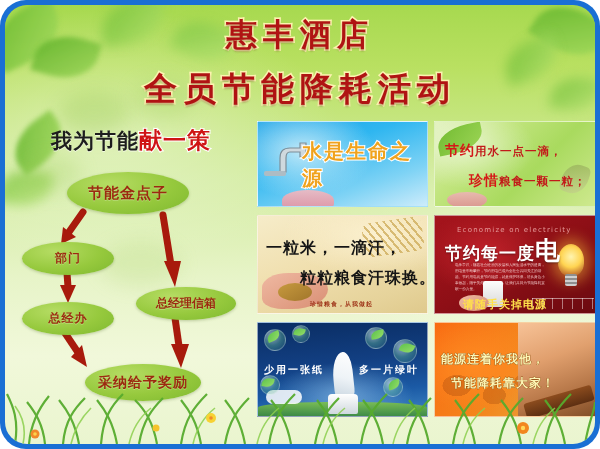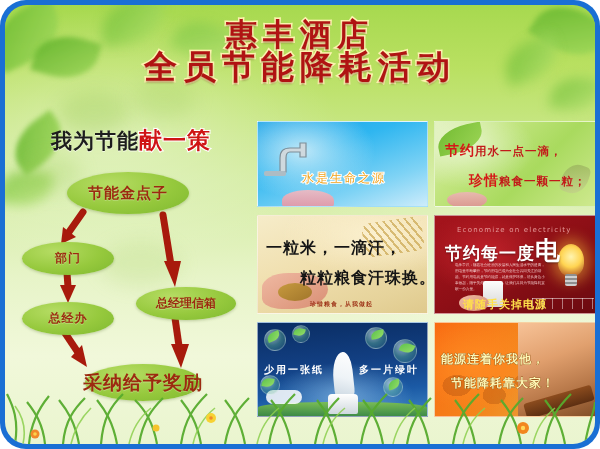--- a/index.html
+++ b/index.html
@@ -32,21 +32,21 @@
   
   #header{position:absolute;left:0;top:6px;width:100%;height:100px;z-index:6;text-align:center;}
   .ttl{
     font-family:"DejaVu Sans","Liberation Sans",sans-serif;
     font-weight:bold;color:#b01313;letter-spacing:6px;line-height:1.0;
     -webkit-text-stroke:3px #fdf3b0;
     paint-order:stroke fill;
     text-shadow:0 2px 2px rgba(90,40,10,.35);
   }
   #ttl1{font-size:31px;margin-top:8px;}
-  #ttl2{font-size:33px;margin-top:0;}
+  #ttl2{font-size:33px;margin-top:22px;}
 
   
   #leftcol{position:absolute;left:0;top:104px;width:248px;height:330px;z-index:5;}
   #subtitle{
     position:absolute;left:46px;top:20px;white-space:nowrap;
     font-size:21px;font-weight:bold;line-height:1;
   }
   #subtitle .dark{color:#1d1d1d;letter-spacing:1px;text-shadow:0 1px 0 rgba(255,255,255,.6);}
   #subtitle .red{color:#cf1414;letter-spacing:1px;-webkit-text-stroke:2px #ffffff;paint-order:stroke fill;font-size:23px;}
 
@@ -56,40 +56,40 @@
     border-radius:50%;
     background:radial-gradient(ellipse at 35% 28%, #b5dc63 0%, #96c93d 55%, #7eb82f 100%);
     box-shadow:0 1px 3px rgba(60,90,20,.28);
     color:#9c2a10;font-weight:bold;white-space:nowrap;
     text-shadow:0 1px 0 rgba(255,255,255,.25);
   }
   #n-idea {left:62px; top:63px;  width:122px;height:42px;font-size:15px;letter-spacing:1px;}
   #n-dept {left:17px; top:133px; width:92px; height:33px;font-size:12px;letter-spacing:1px;}
   #n-mail {left:131px;top:178px; width:100px;height:33px;font-size:12px;letter-spacing:0px;}
   #n-gm   {left:17px; top:193px; width:92px; height:33px;font-size:12px;letter-spacing:1px;}
-  #n-award{left:80px; top:255px; width:116px;height:37px;font-size:19px;letter-spacing:1px;}
+  #n-award{left:80px; top:255px; width:116px;height:37px;font-size:14px;letter-spacing:1px;}
 
   .arrow{position:absolute;}
   .arrow svg{display:block;overflow:visible;}
 
   
   #grid{position:absolute;left:252px;top:116px;width:340px;height:300px;
         display:grid;grid-template-columns:171px 163px;grid-template-rows:86px 99px 95px;
         column-gap:6px;row-gap:8px;z-index:5;}
   .panel{position:relative;overflow:hidden;border:1px solid rgba(255,255,255,.55);box-sizing:border-box;}
 
   
   #p1{background:
       radial-gradient(ellipse 70% 90% at 26% 35%, #bfe8f8 0%, rgba(191,232,248,0) 62%),
       linear-gradient(160deg,#1da4e8 0%,#2fb6f0 35%,#7fd3f5 72%,#cdecfb 100%);}
   #p1 .faucet{position:absolute;left:4px;top:16px;width:46px;height:40px;}
   #p1 .hands{position:absolute;left:24px;bottom:-4px;width:52px;height:20px;border-radius:50% 50% 30% 30%;
       background:linear-gradient(180deg,#f3b9c0,#e78e9d);opacity:.9;}
-  #p1 .t1{position:absolute;left:44px;top:16px;font-size:12px;font-weight:normal;letter-spacing:2px;
-      color:#f0a31e;-webkit-text-stroke:2px #ffffff;paint-order:stroke fill;margin-top:32px;}
+  #p1 .t1{position:absolute;left:44px;top:16px;font-size:20px;font-weight:bold;letter-spacing:2px;
+      color:#f0a31e;-webkit-text-stroke:2px #ffffff;paint-order:stroke fill;}
   #p1 .t2{position:absolute;left:62px;top:44px;font-size:18px;font-weight:bold;letter-spacing:2px;
       color:#d92020;-webkit-text-stroke:2px #ffffff;paint-order:stroke fill;}
 
   
   #p2{background:
       radial-gradient(ellipse 60% 70% at 20% 30%, rgba(255,255,255,.55), rgba(255,255,255,0) 70%),
       linear-gradient(135deg,#dff0b8 0%,#c2e57f 30%,#a9da5e 60%,#cfe98f 100%); text-align: center;}
   #p2 .bigleaf{position:absolute;left:2px;top:4px;width:46px;height:26px;border-radius:70% 0 70% 0;
       background:linear-gradient(135deg,#6cb82a,#9ad451);transform:rotate(-12deg);opacity:.95;}
   #p2 .seed{position:absolute;right:8px;top:42px;width:26px;height:30px;border-radius:60% 20% 60% 20%;

